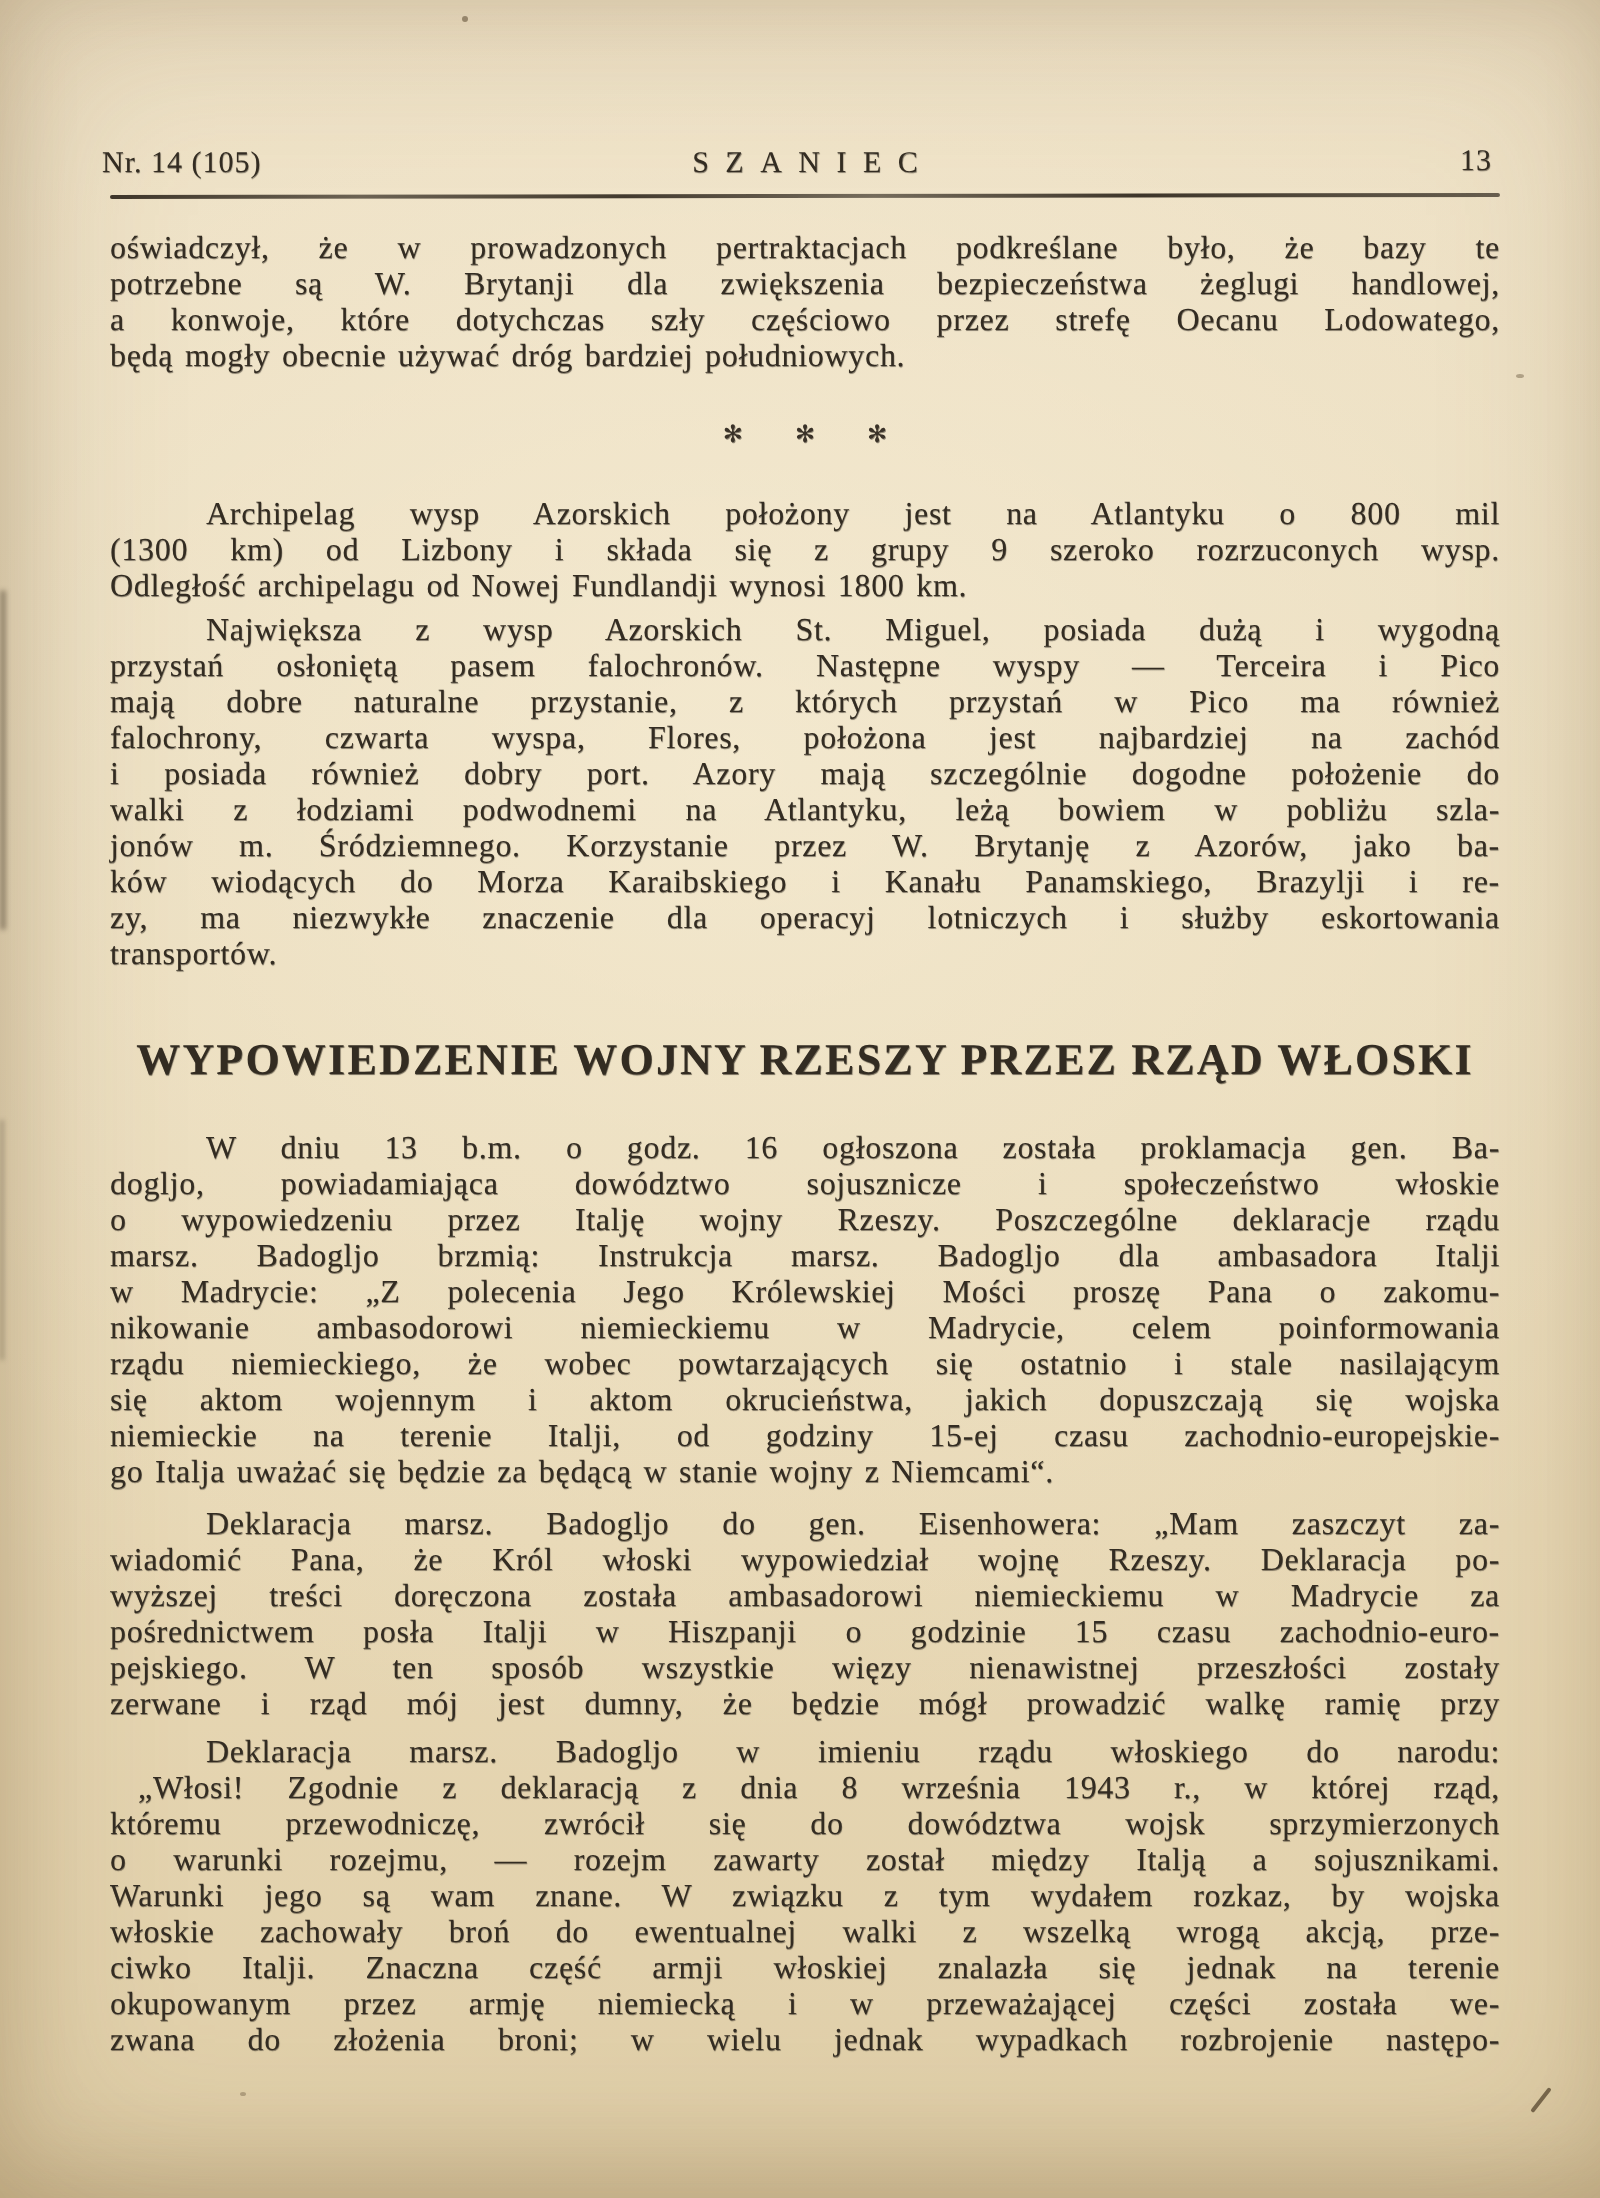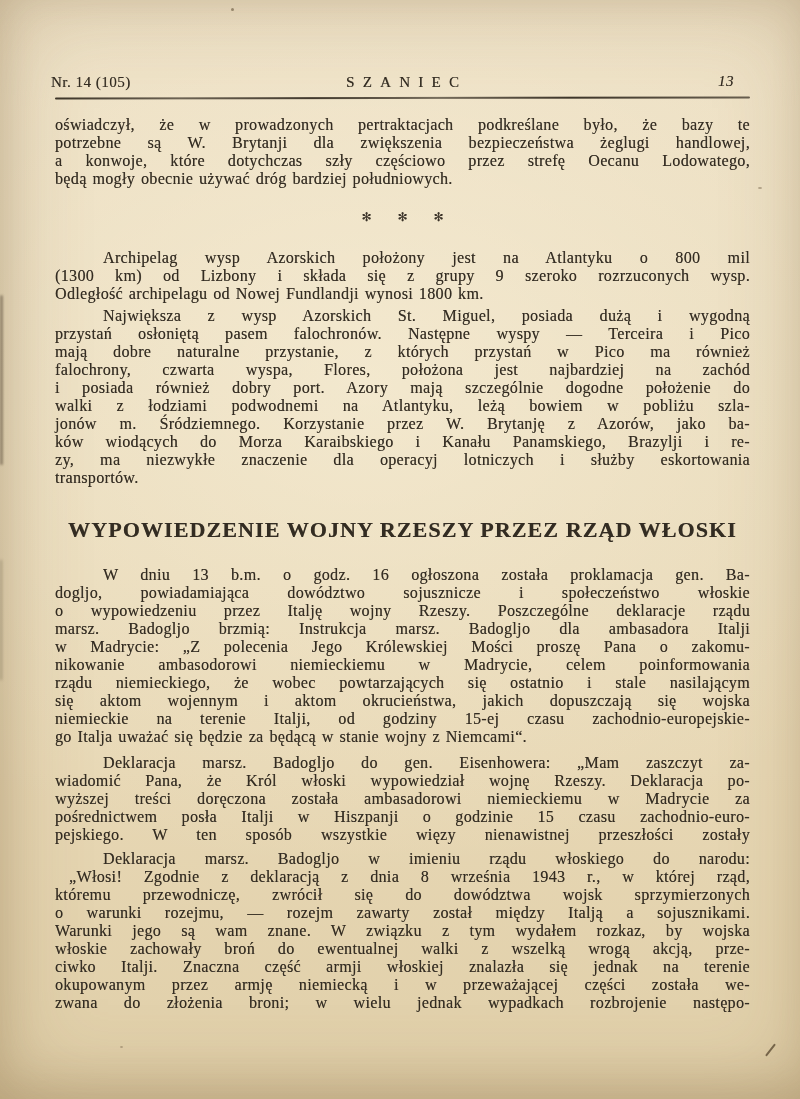--- a/index.html
+++ b/index.html
@@ -31,21 +31,21 @@
     letter-spacing: 0.5px;
     text-shadow: 0.3px 0.3px 0.4px rgba(51,44,34,0.55);
   }
   .issue  { position:absolute; left:-4px; top:0; }
   .masthead {
     position:absolute; left:0; right:0; top:0;
     text-align:center;
     letter-spacing: 0.55em;
     text-indent: 0.55em; 
   }
-  .pagenum { position:absolute; right:16px; top:-1px;font-style:italic; }
+  .pagenum { position:absolute; right:4px; top:-1px; }
   .header-rule {
     margin-top: 3px;
     height: 2px;
     border-radius: 2px;
     background: linear-gradient(90deg,
       rgba(52,44,33,0.95) 0%, rgba(52,44,33,0.70) 18%, rgba(52,44,33,0.92) 37%,
       rgba(52,44,33,0.65) 55%, rgba(52,44,33,0.95) 74%, rgba(52,44,33,0.72) 100%);
     transform: rotate(-0.08deg);
   }
   
@@ -148,20 +148,21 @@
           <div class="line jl">się aktom wojennym i aktom okrucieństwa, jakich dopuszczają się wojska</div>
           <div class="line jl">niemieckie na terenie Italji, od godziny 15-ej czasu zachodnio-europejskie-</div>
           <div class="line">go Italja uważać się będzie za będącą w stanie wojny z Niemcami“.</div>
         </div>
         <div class="paragraph sec-6">
           <div class="line indent jl">Deklaracja marsz. Badogljo do gen. Eisenhowera: „Mam zaszczyt za-</div>
           <div class="line jl">wiadomić Pana, że Król włoski wypowiedział wojnę Rzeszy. Deklaracja po-</div>
           <div class="line jl">wyższej treści doręczona została ambasadorowi niemieckiemu w Madrycie za</div>
           <div class="line jl">pośrednictwem posła Italji w Hiszpanji o godzinie 15 czasu zachodnio-euro-</div>
           <div class="line jl">pejskiego. W ten sposób wszystkie więzy nienawistnej przeszłości zostały</div>
+          <div class="line jl">zerwane i rząd mój jest dumny, że będzie mógł prowadzić walkę ramię przy</div>
         </div>
         <div class="paragraph sec-7">
           <div class="line indent jl">Deklaracja marsz. Badogljo w imieniu rządu włoskiego do narodu:</div>
         </div>
         <div class="paragraph sec-8">
           <div class="line indent-small jl">„Włosi! Zgodnie z deklaracją z dnia 8 września 1943 r., w której rząd,</div>
           <div class="line jl">któremu przewodniczę, zwrócił się do dowództwa wojsk sprzymierzonych</div>
           <div class="line jl">o warunki rozejmu, — rozejm zawarty został między Italją a sojusznikami.</div>
           <div class="line jl">Warunki jego są wam znane. W związku z tym wydałem rozkaz, by wojska</div>
           <div class="line jl">włoskie zachowały broń do ewentualnej walki z wszelką wrogą akcją, prze-</div>

